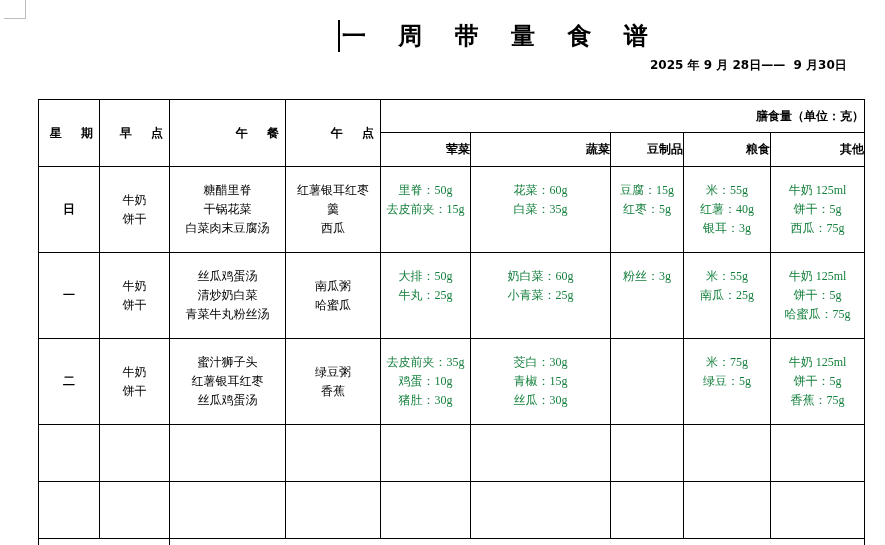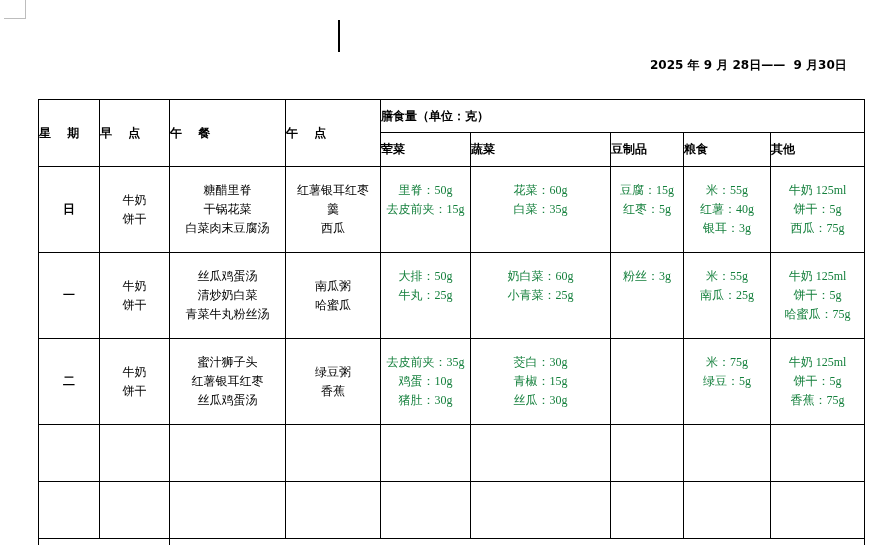--- a/index.html
+++ b/index.html
@@ -8,37 +8,38 @@
     .corner-mark { position: absolute; left: 4px; top: 0; width: 21px; height: 18px;
                    border-right: 1px solid #bdbdbd; border-bottom: 1px solid #bdbdbd; }
     .title { position: absolute; left: 338px; top: 18px; height: 36px; display: flex; align-items: center; }
     .cursor { width: 2px; height: 32px; background: #000; margin-right: 2px; }
     .title-text { font-size: 24px; font-weight: bold; letter-spacing: 12px; white-space: nowrap;
                   font-family: "DejaVu Serif", "Liberation Serif", serif; }
     .date-line { position: absolute; left: 650px; top: 57px; font-size: 12px; font-weight: bold; white-space: pre; text-align: right; }
     table.menu { position: absolute; left: 38px; top: 99px; border-collapse: collapse; table-layout: fixed;
                  width: 826px; }
     table.menu td, table.menu th { border: 1px solid #000; padding: 0; font-size: 12px; }
-    table.menu th { font-weight: bold; text-align: left; vertical-align: middle; }
+    table.menu th { font-weight: bold; text-align: right; vertical-align: middle; font-family: Liberation Mono, monospace; }
     .hdr-big { letter-spacing: 6px; }
     .center { text-align: center; vertical-align: middle; }
     .cell-left { text-align: center; vertical-align: top; padding: 14px 4px !important; line-height: 19px; }
     .cell-center { text-align: center; vertical-align: middle; line-height: 19px; }
     .amt { font-family: "Liberation Serif", "DejaVu Serif", serif; color: #15803d; }
     .line { display: block; white-space: nowrap; }
     .day { font-weight: bold; font-size: 13px; }
     .note-label { font-weight: bold; text-align: right; vertical-align: middle; }
   </style>
 </head>
 <body>
 
 <div class="corner-mark"></div>
 
 <div class="title">
   <span class="cursor"></span>
+  <span class="title-text">一 周 带 量 食 谱</span>
 </div>
 
 <div class="date-line">2025 年 9 月 28日——  9 月30日</div>
 
 <table class="menu">
   <colgroup>
     <col style="width:61px">
       <col style="width:70px">
       <col style="width:116px">
       <col style="width:95px">

